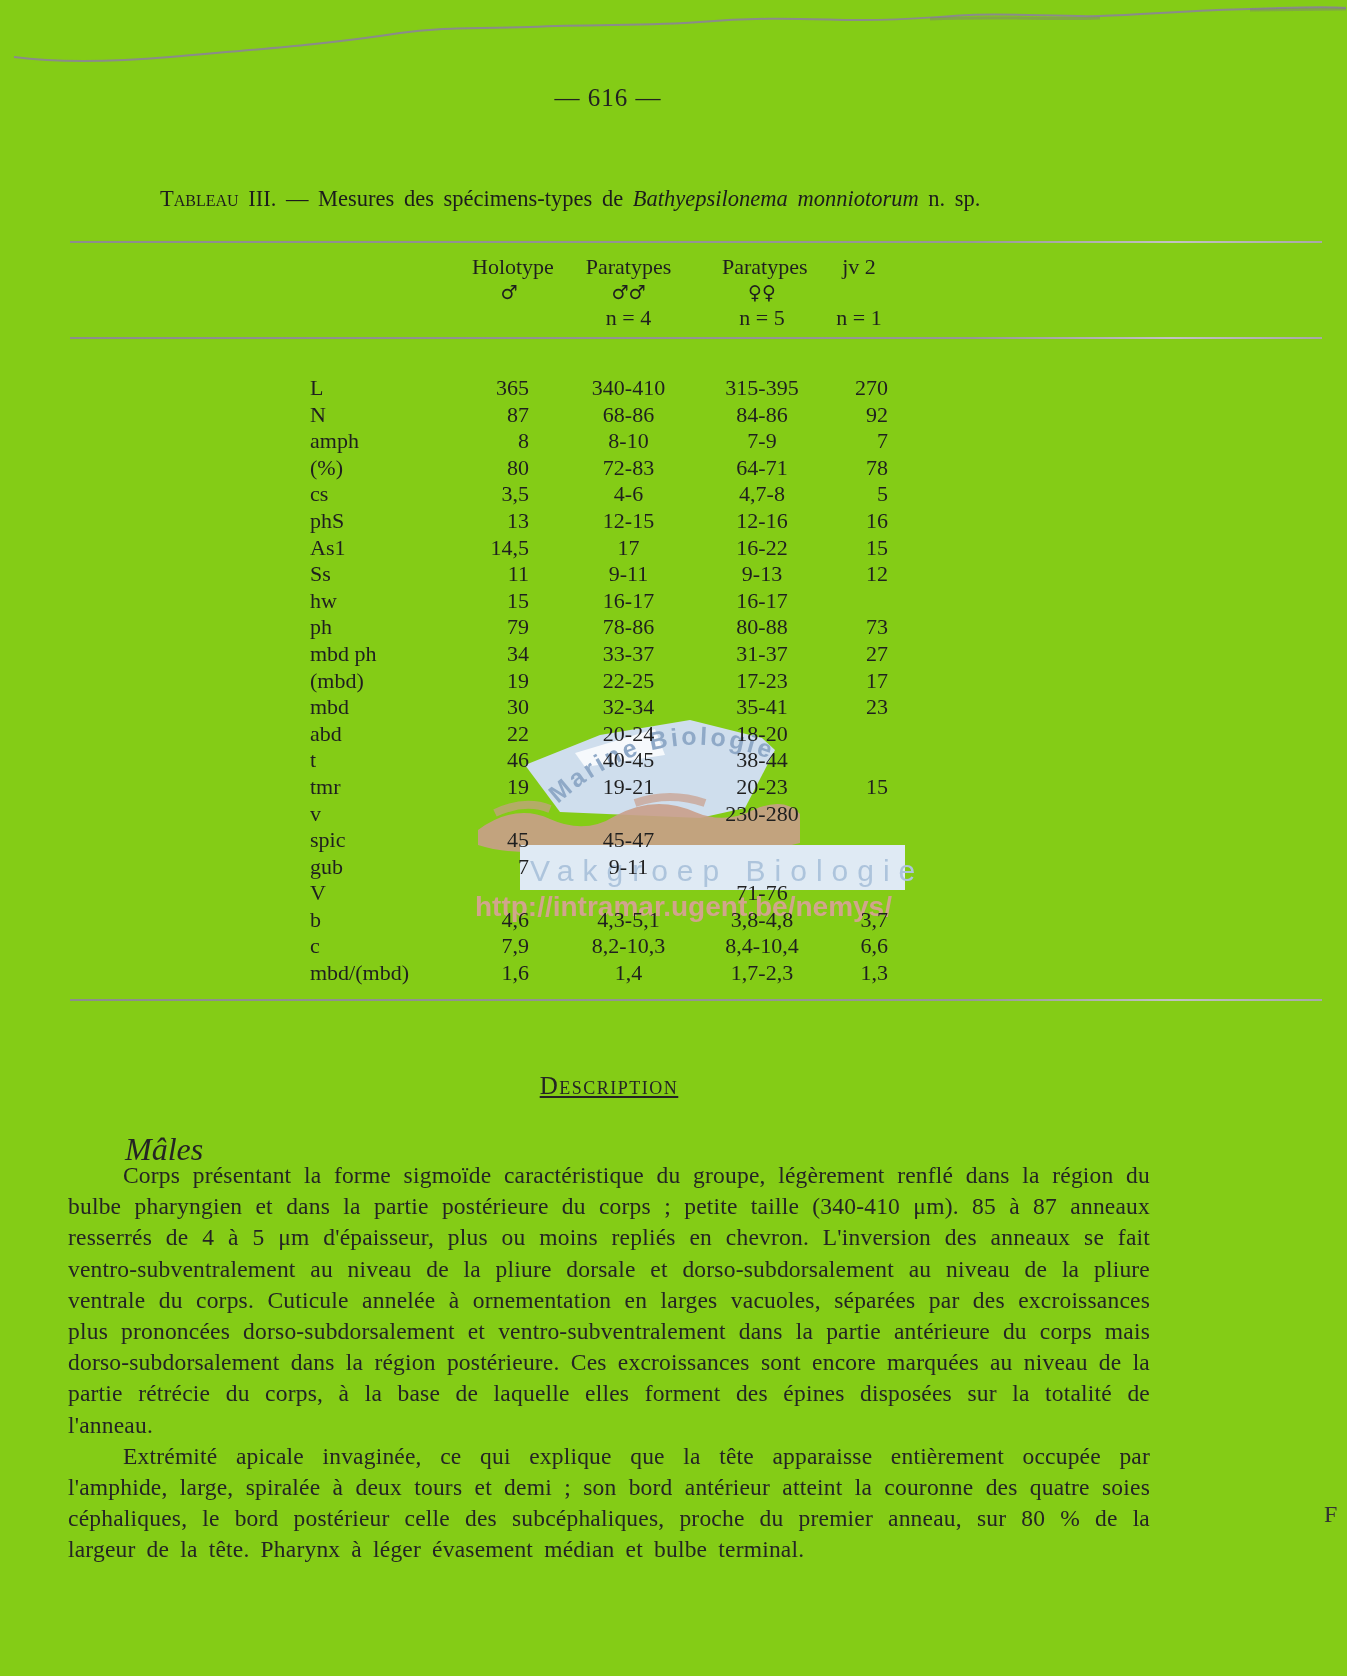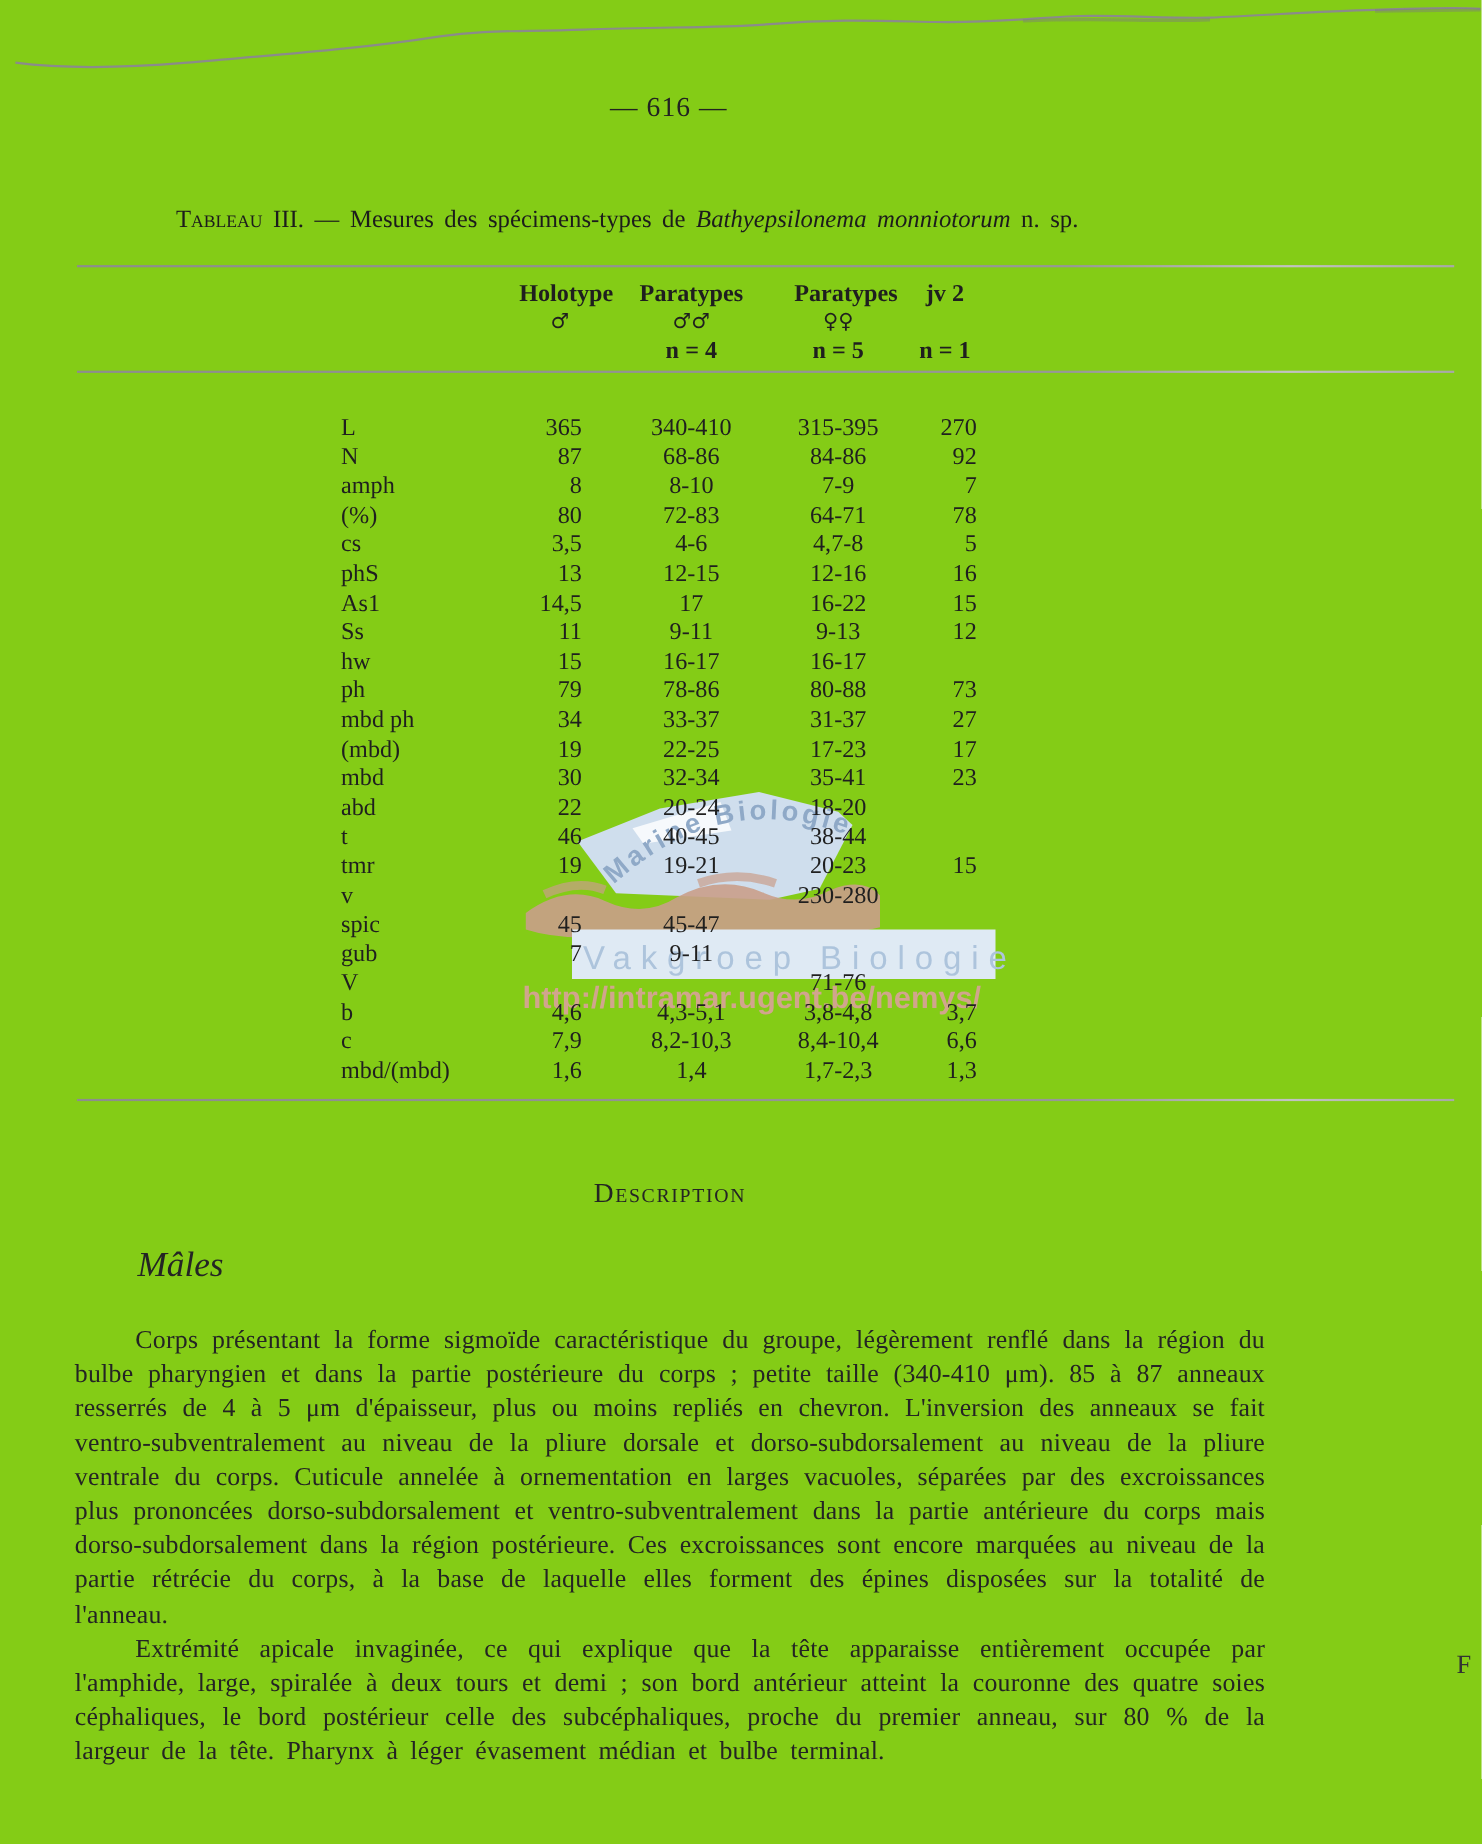--- a/index.html
+++ b/index.html
@@ -16,38 +16,38 @@
   .caption .sc{font-variant:small-caps;}
   .caption .species{font-style:italic;}
   
   .rule{position:absolute;left:70px;width:1252px;height:2px;
         background:linear-gradient(90deg,#8d8d8d 0%,#979797 72%,#c2c2c2 88%,#a8a8a8 100%);z-index:2;}
   #rule1{top:241px}#rule2{top:337px}#rule3{top:999px}
   
   .tgrid{position:absolute;left:308px;display:grid;
          grid-template-columns:147px 80px 187px 80px 93px;z-index:2;font-size:22px;}
   #thead{top:254px;}
-  #thead .hcell{height:25.5px;line-height:25.5px;text-align:center;white-space:nowrap;font-weight:bold;}
+  #thead .hcell{height:25.5px;line-height:25.5px;text-align:center;white-space:nowrap;}
   #thead .hsym{font-family:"DejaVu Sans","Liberation Sans",sans-serif;font-size:19px;}
   #thead .nudge1{transform:translateX(17px);} 
   #thead .nudge4{transform:translateX(14px);}
   #tbody{top:375px;}
   .tcell{height:26.6px;line-height:26.6px;white-space:nowrap;}
   .col0{text-align:left;padding-left:2px;}
   .col1{text-align:right;padding-right:6px;}
   .col2{text-align:center;}
   .col3{text-align:center;}
   .col4{text-align:right;padding-right:7px;}
   
   .watermark{position:absolute;left:455px;top:695px;z-index:1;}
   
   .desc-heading{position:absolute;top:1072px;left:68px;width:1082px;text-align:center;
-                font-variant:small-caps;font-size:25px;letter-spacing:1.5px;color:#242424;}
+                font-variant:small-caps;font-size:25px;letter-spacing:1.5px;color:#242424;text-decoration:underline;}
   .subheading{position:absolute;top:1131px;left:125px;font-style:italic;font-size:32px;color:#242424;}
-  .bodytext{position:absolute;top:1203px;left:68px;width:1082px;font-size:23.5px;
+  .bodytext{position:absolute;top:1160px;left:68px;width:1082px;font-size:23.5px;
             line-height:31.2px;text-align:justify;word-spacing:5px;letter-spacing:0.2px;color:#242424;}
   .bodytext p{margin:0;text-indent:55px;}
   .strayF{position:absolute;left:1324px;top:1501px;font-size:24px;color:#333;}
 </style>
 </head>
 <body>
 
 <div class="page">
 
   <svg class="scanline" width="1347" height="70">

